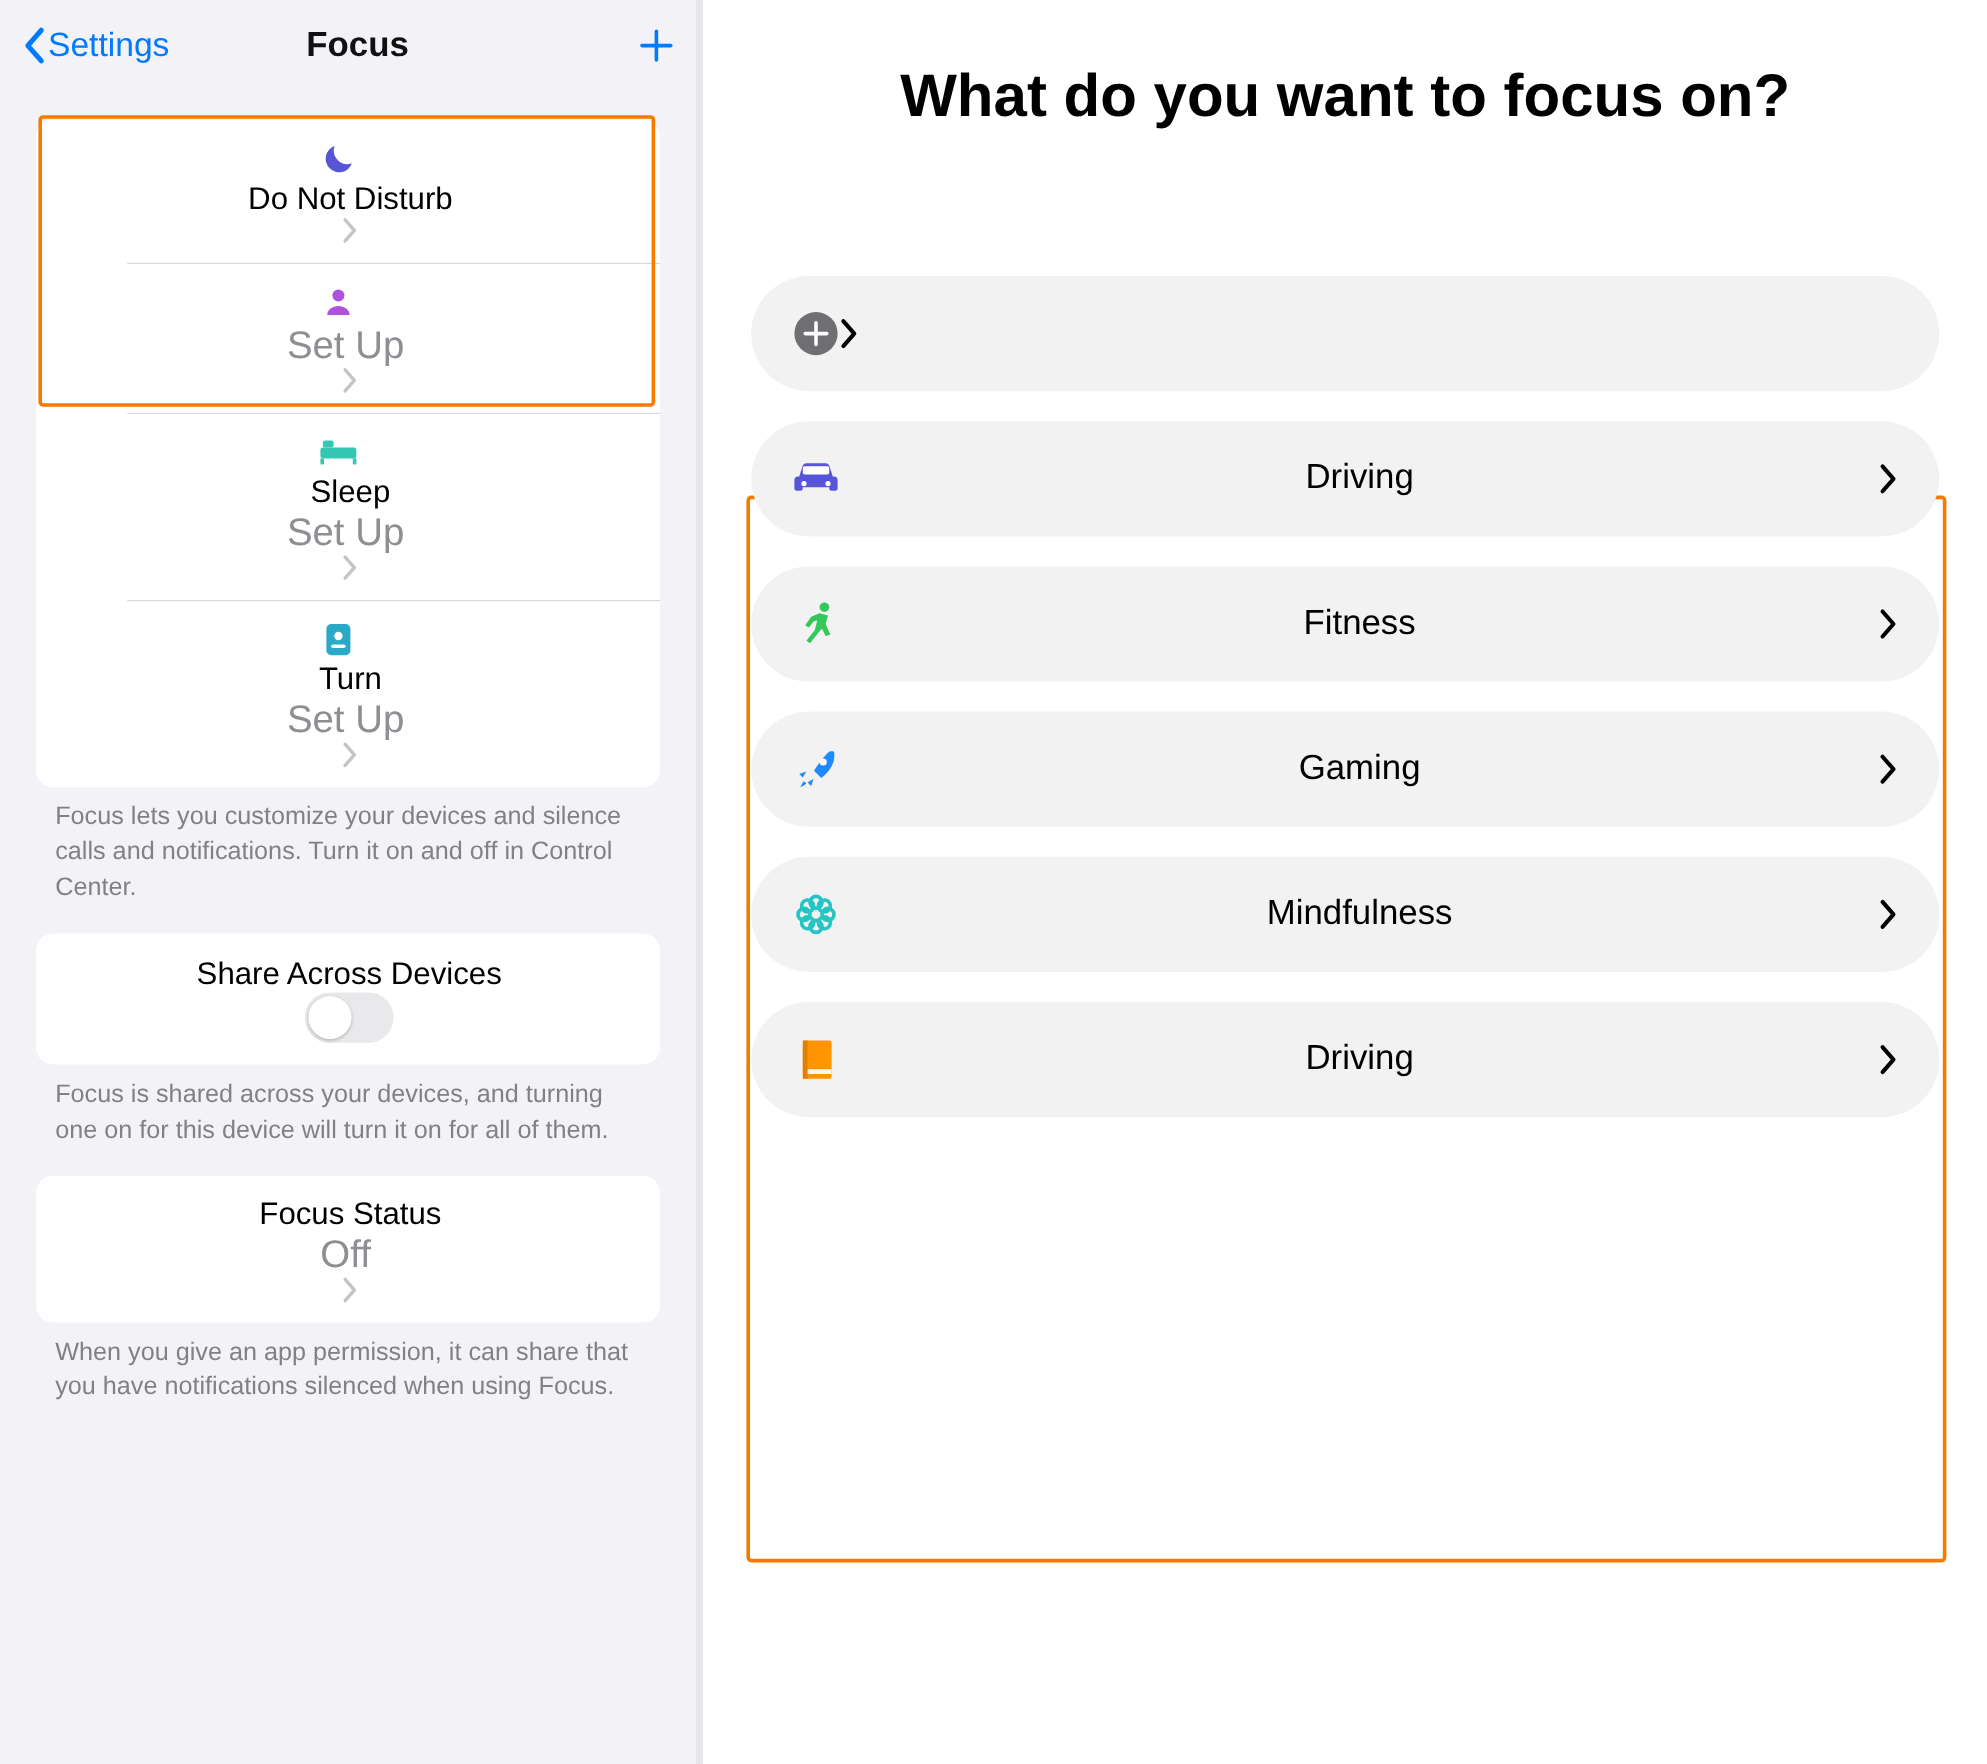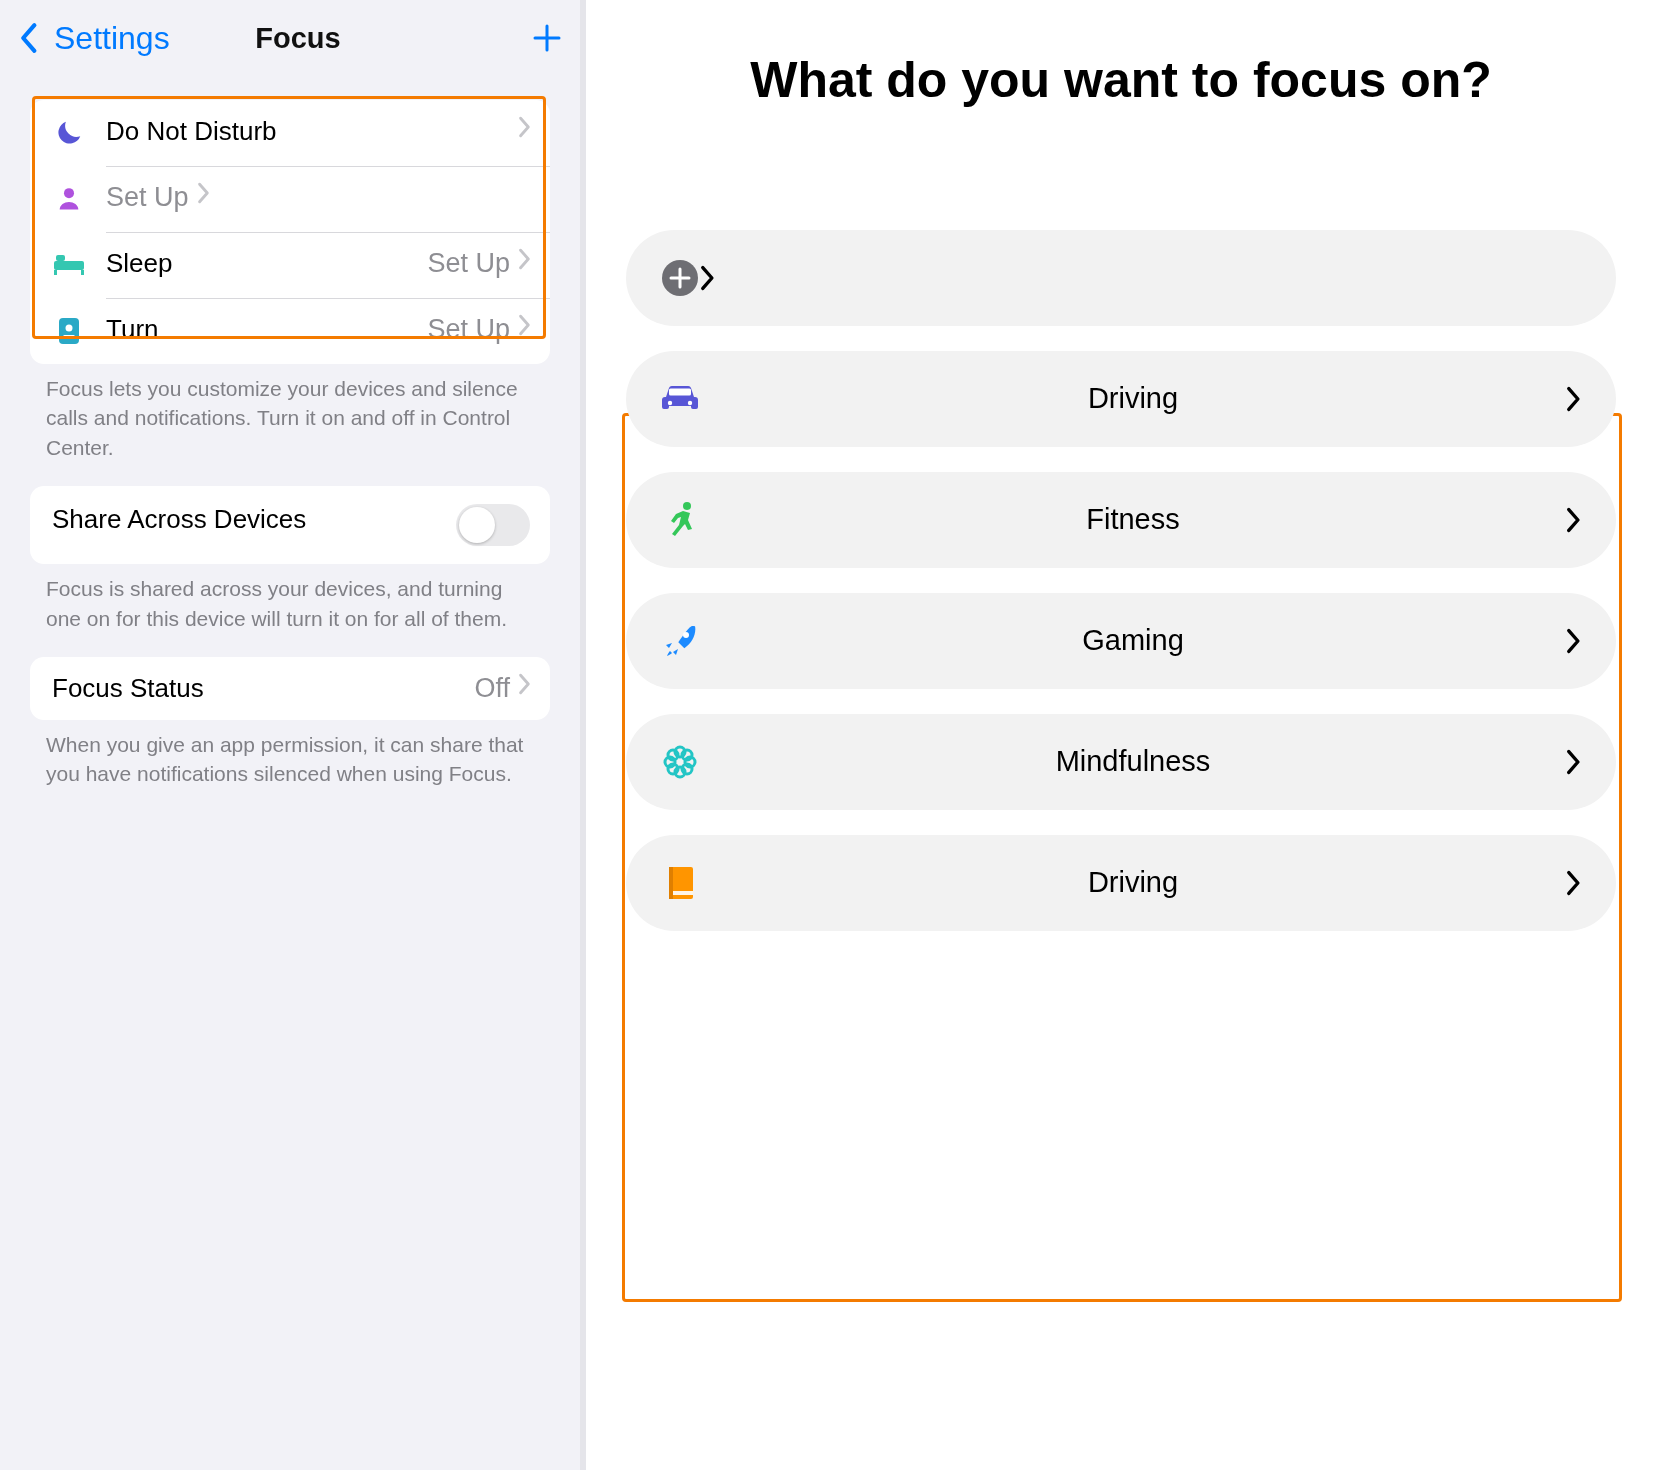--- a/index.html
+++ b/index.html
@@ -8,42 +8,42 @@
 
   
   .left {
     width: 580px; height: 100%; background:#f2f2f7;
     position: relative;
   }
   .left-nav {
     height: 76px; display:flex; align-items:center; justify-content:space-between;
     padding: 0 18px;
   }
-  .back { display:flex; align-items:center; gap:16px; color:#007aff; font-size:32px; cursor:pointer;text-align:center; }
+  .back { display:flex; align-items:center; gap:2px; color:#007aff; font-size:28px; cursor:pointer;text-align:center; }
   .left-nav .title { position:absolute; left:16px; right:0; text-align:center; font-size:29px; font-weight:600; color:#111; pointer-events:none;}
   .plus { color:#007aff; font-size:42px; font-weight:300; cursor:pointer; line-height:1; }
 
   .highlight-box {
     position:absolute; top:96px; left:32px; width:514px; height:243px;
     border:3px solid #f47b00; border-radius:4px; pointer-events:none; z-index:5;
   }
 
   .group {
     margin: 24px 30px 0; background:#fff; border-radius:14px; overflow:hidden;
   }
   .row {
-    display:flex; align-items:flex-start; padding:16px 18px 16px 22px;
-    font-size:26px; color:#000; position:relative; cursor:pointer;
+    display:flex; align-items:center; padding:16px 18px 16px 22px;
+    font-size:26px; color:#000; position:relative; cursor:pointer;flex-direction:column;
   }
   .row + .row::before {
     content:""; position:absolute; top:0; left:76px; right:0; height:1px; background:#d8d8dc;
   }
   .row .icon { width:34px; height:34px; display:flex; align-items:center; justify-content:center; margin-right:20px; }
   .row .label { flex:1; }
-  .row .detail { color:#8e8e93; font-size:27px; margin-right:8px; }
+  .row .detail { color:#8e8e93; font-size:32px; margin-right:8px; }
   .row .chevron { color:#c5c5c9; }
 
   .footer {
     margin: 10px 46px 0; color:#808086; font-size:21px; line-height:1.4;
   }
 
   .row-switch { padding:18px 20px 18px 22px; }
   .switch {
     width:74px; height:42px; background:#e9e9eb; border-radius:21px; position:relative;
   }

